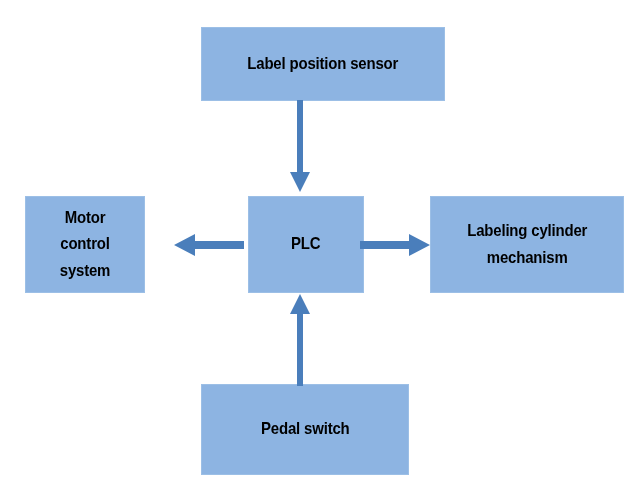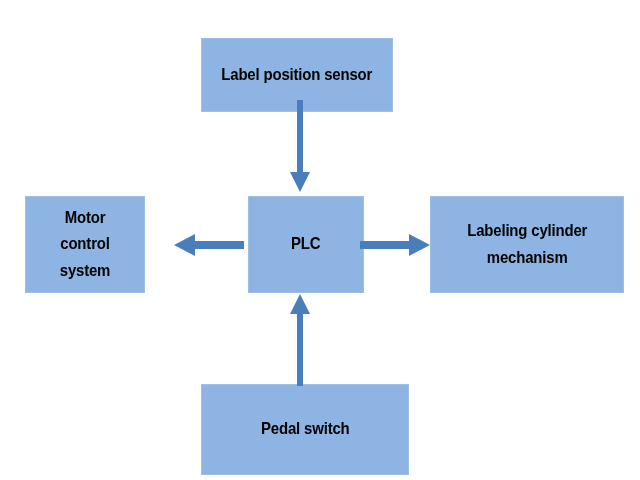--- a/index.html
+++ b/index.html
@@ -38,21 +38,21 @@
     letter-spacing: -0.2px;
     font-stretch: condensed;
     padding: 0 6px;
     -webkit-font-smoothing: none;
   }
   .node-label {
     display: block;
     transform: scaleX(0.88);
   }
 
-  #node-sensor   { left: 201px; top: 38px;  width: 192px; height: 74px; }
+  #node-sensor   { left: 201px; top: 27px;  width: 244px; height: 74px; }
   #node-motor    { left: 25px;  top: 196px; width: 120px; height: 97px; justify-content: flex-end; }
   #node-plc      { left: 248px; top: 196px; width: 116px; height: 97px; }
   #node-cylinder { left: 430px; top: 196px; width: 194px; height: 97px; }
   #node-pedal    { left: 201px; top: 384px; width: 208px; height: 91px; }
 
   
   .arrow {
     position: absolute;
     overflow: visible;
   }

